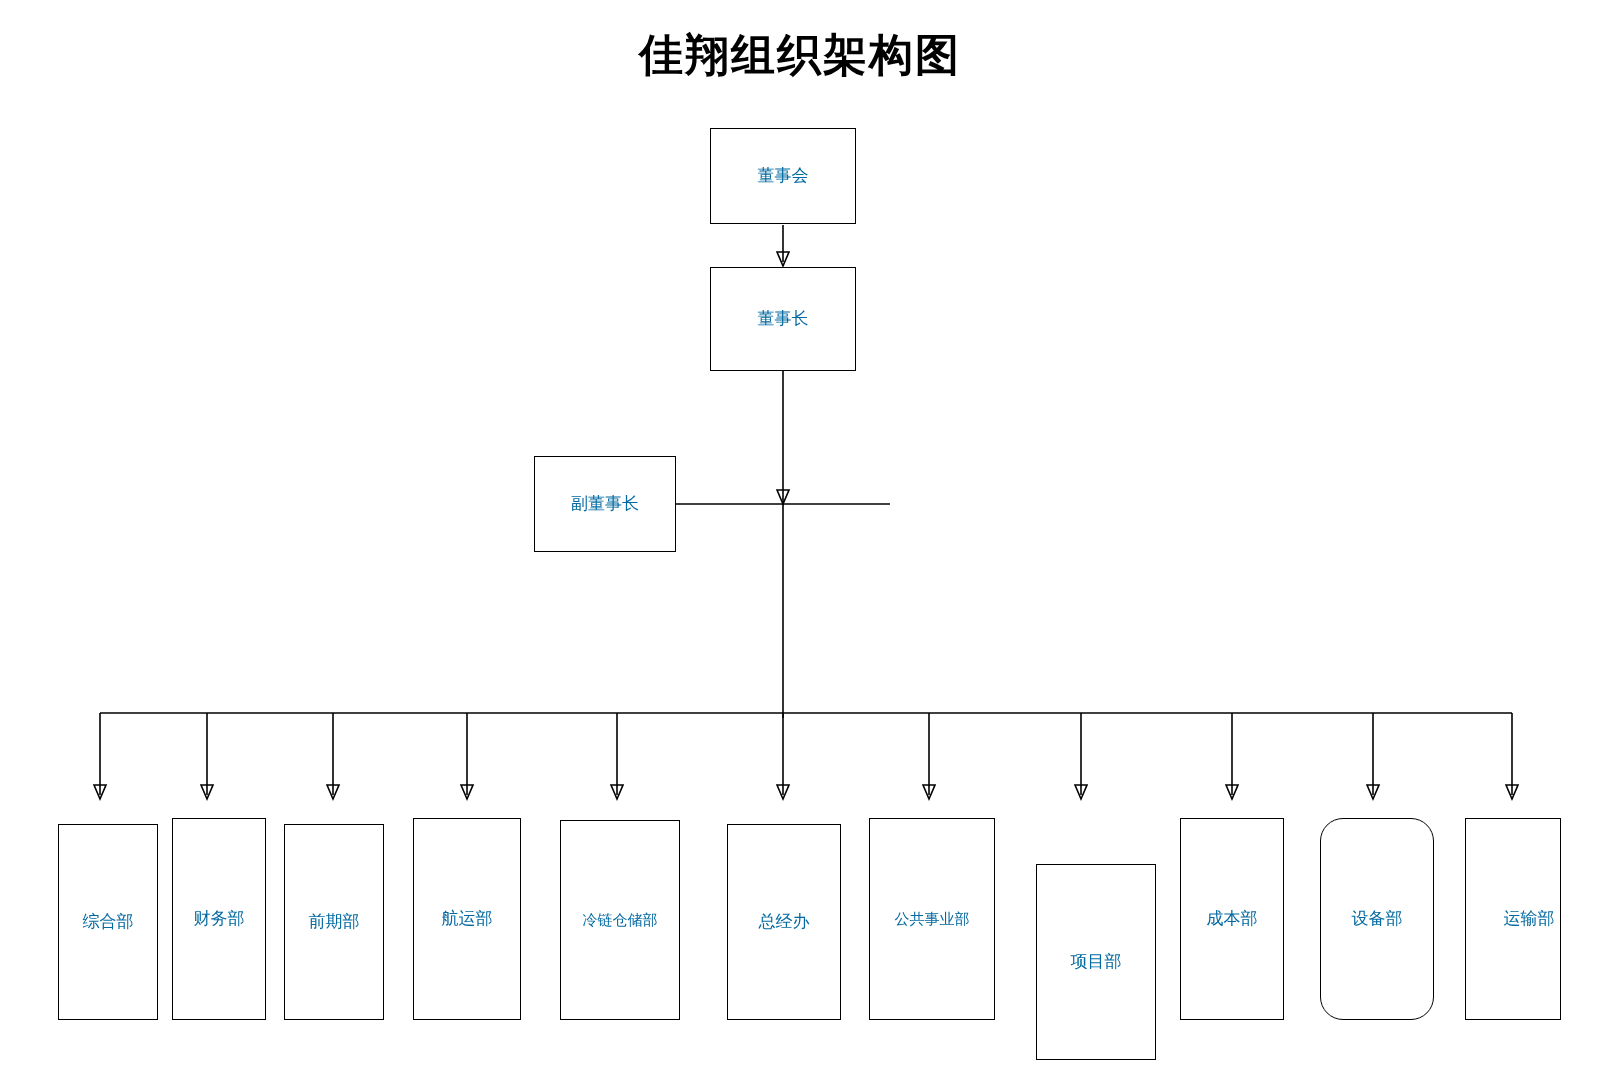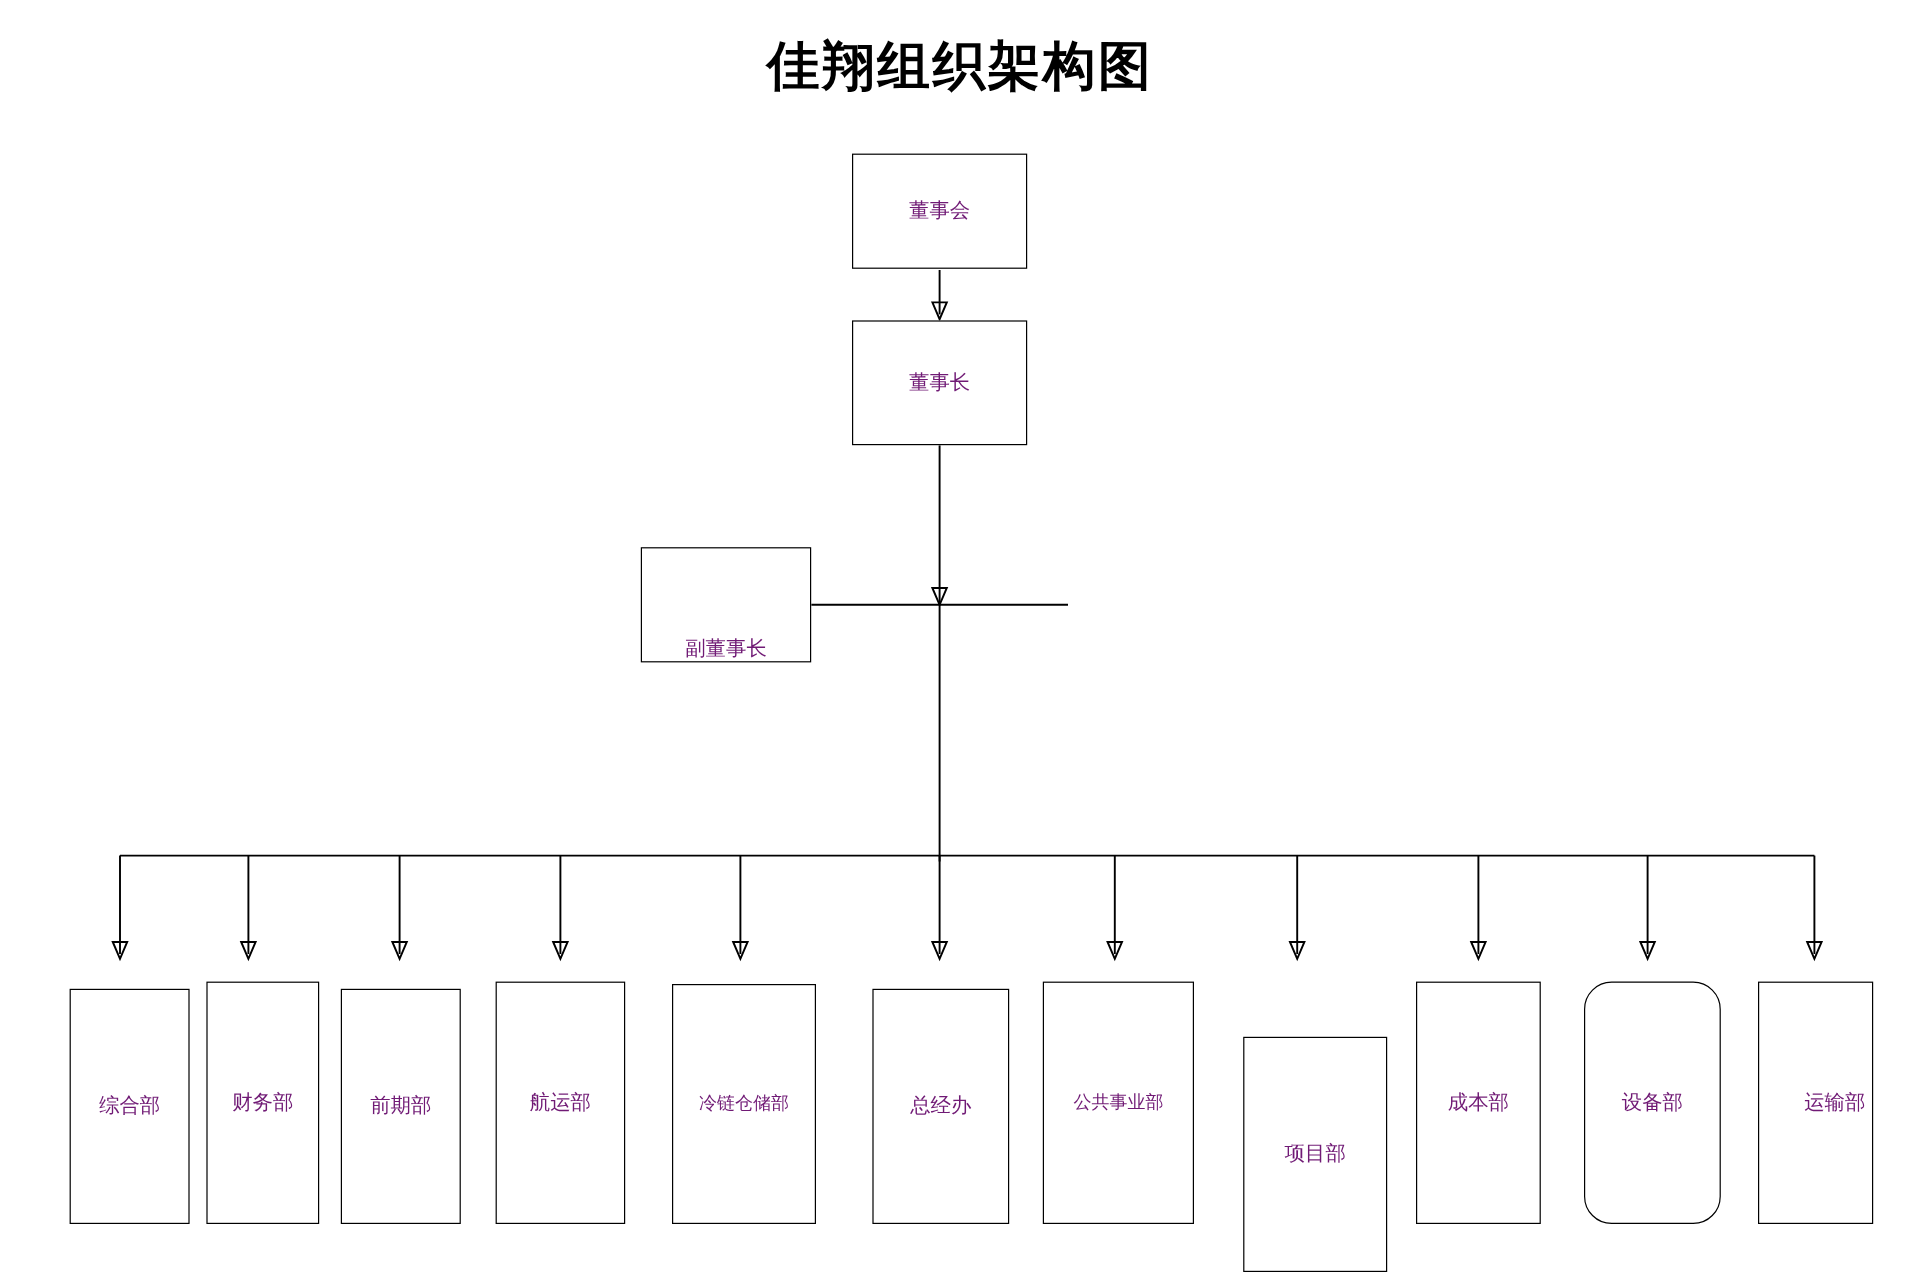--- a/index.html
+++ b/index.html
@@ -32,21 +32,21 @@
   }
   .node {
     position: absolute;
     box-sizing: border-box;
     border: 1.5px solid #000000;
     background: #ffffff;
     display: flex;
     align-items: center;
     justify-content: center;
     font-size: 17px;
-    color: #701a75;
+    color: #0369a1;
     text-align: center;
     line-height: 1.2;
     z-index: 3;
   }
   .node.small-text {
     font-size: 15px;
     justify-content: center;
   }
   svg#edges {
     position: absolute;
@@ -122,21 +122,21 @@
   </svg>
 
   <div class="node" style="left:710px; top:128px; width:146px; height:96px;">
     <span>董事会</span>
   </div>
 
   <div class="node" style="left:710px; top:267px; width:146px; height:104px;">
     <span>董事长</span>
   </div>
 
-  <div class="node" style="left:534px; top:456px; width:142px; height:96px;align-items:flex-end;">
+  <div class="node" style="left:534px; top:456px; width:142px; height:96px;">
     <span>副董事长</span>
   </div>
 
 
   <div class="node" style="left:58px; top:824px; width:100px; height:196px;">
     <span class="dept-label">综合部</span>
   </div>
 
   <div class="node" style="left:172px; top:818px; width:94px; height:202px;">
     <span class="dept-label">财务部</span>

